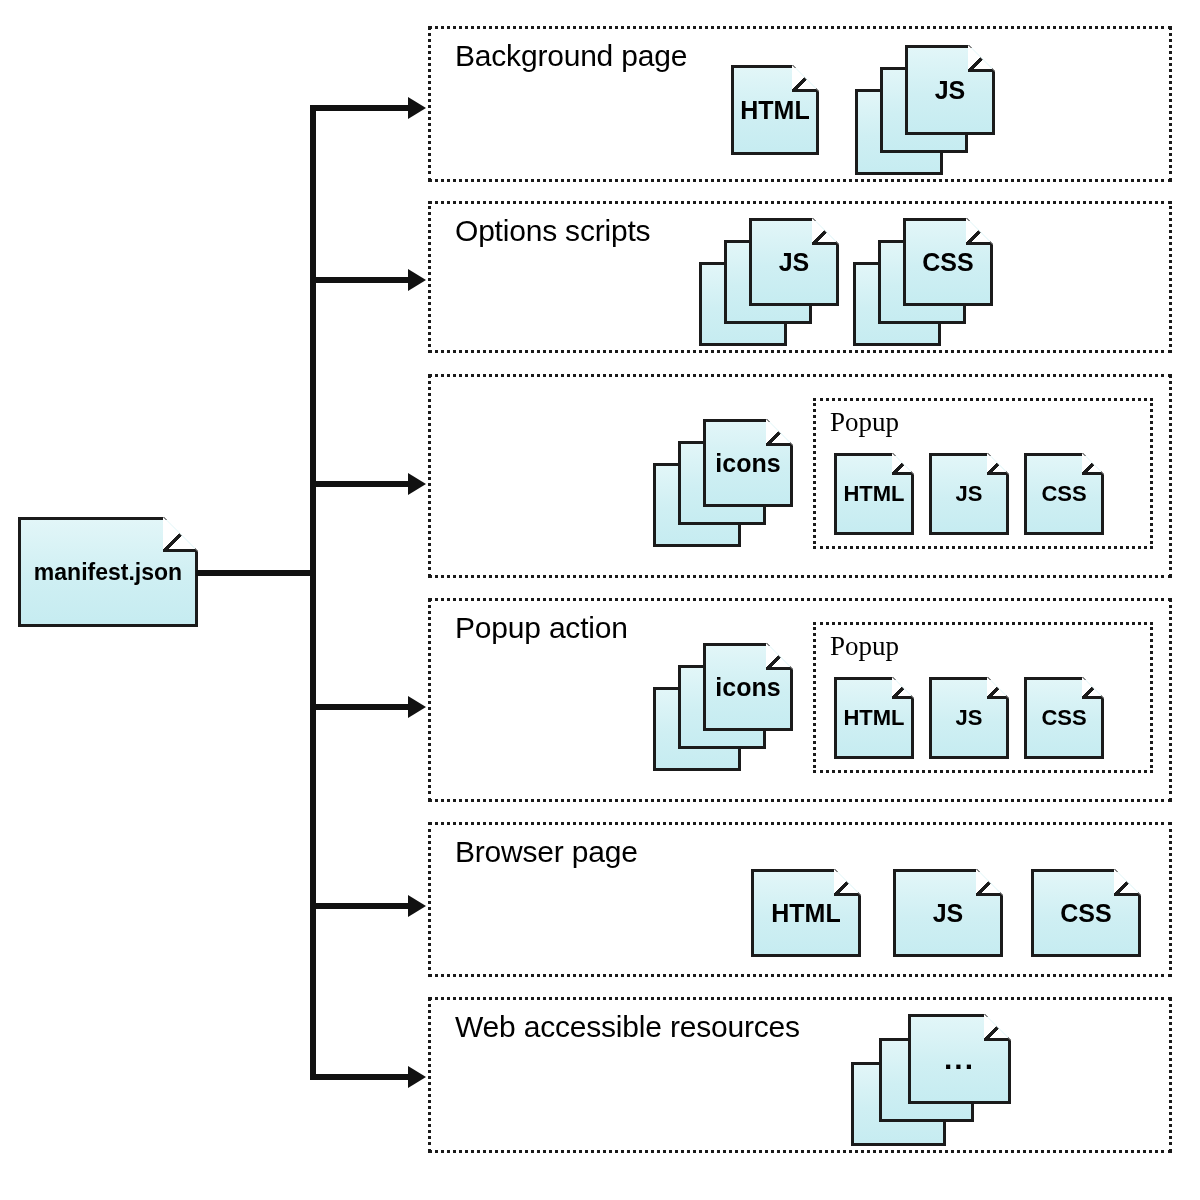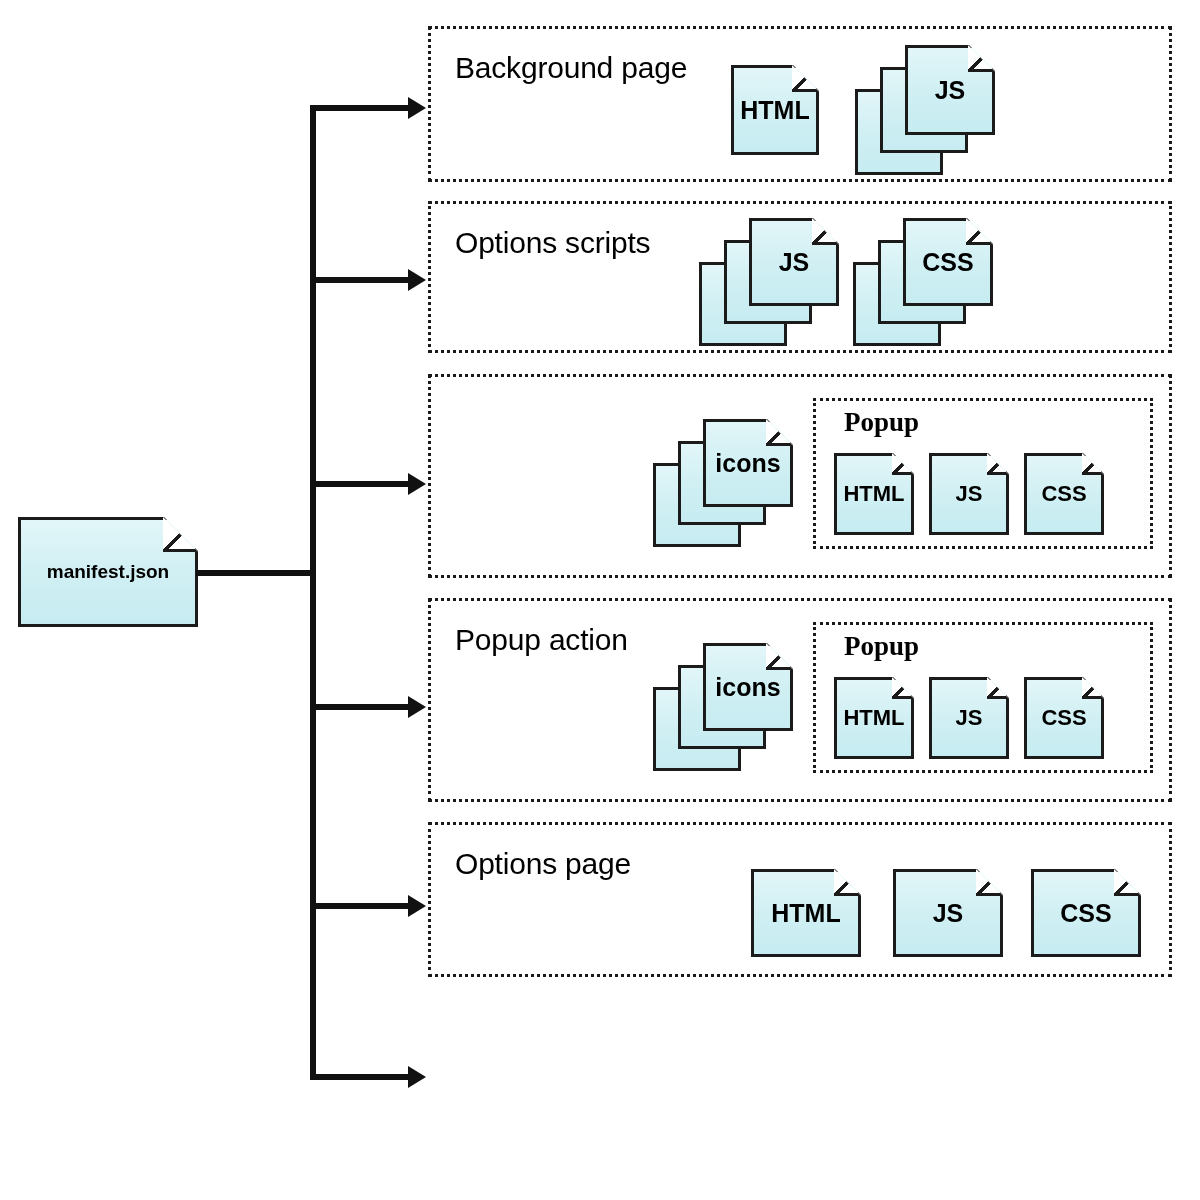--- a/index.html
+++ b/index.html
@@ -28,36 +28,35 @@
     box-sizing: border-box;
   }
   .section-title {
     position: absolute;
     left: 24px;
     top: 10px;
     font-size: 30px;
     color: #000000;
     white-space: nowrap;
     letter-spacing: -0.2px;
-    margin-top: 12px;
   }
 
   
   .popup-box {
     position: absolute;
     border: 3px dotted #1a1a1a;
     background: #ffffff;
     box-sizing: border-box;
   }
   .popup-title {
     position: absolute;
-    left: 28px;
+    left: 14px;
     top: 6px;
     font-family: "Liberation Serif", serif;
-    font-weight: bold;
+    font-weight: normal;
     font-size: 27px;
     color: #000000;
     white-space: nowrap;
   }
 
   
   .doc {
     position: absolute;
     box-sizing: border-box;
   }
@@ -110,21 +109,21 @@
     letter-spacing: 0px;
     pointer-events: none;
   }
   .doc.small .sheet { clip-path: polygon(0 0, calc(100% - 21px) 0, 100% 21px, 100% 100%, 0 100%); }
   .doc.small .fold { width: 22px; height: 22px; }
   .doc.small .label { font-size: 22px; }
 
   
   .doc.manifest .sheet { clip-path: polygon(0 0, calc(100% - 34px) 0, 100% 34px, 100% 100%, 0 100%); }
   .doc.manifest .fold { width: 35px; height: 35px; }
-  .doc.manifest .label { font-size: 19px; }
+  .doc.manifest .label { font-size: 23px; }
 
   
   .stack { position: absolute; }
   .backsheet {
     position: absolute;
     background: linear-gradient(180deg, #e2f6f8 0%, #cfeff3 55%, #c6ecf1 100%);
     border: 3px solid #1b1b1b;
     box-sizing: border-box;
   }
 
@@ -280,33 +279,46 @@
       </div>
       <div class="doc small" style="left:208px; top:52px; width:80px; height:82px;">
         <div class="sheet"></div>
         <div class="fold"></div>
         <div class="label">CSS</div>
       </div>
     </div>
   </div>
 
   <div class="section" style="left:428px; top:822px; width:744px; height:155px;">
-    <div class="section-title">Options page</div>
+    <div class="section-title">Browser page</div>
 
     <div class="doc" style="left:320px; top:44px; width:110px; height:88px;">
       <div class="sheet"></div>
       <div class="fold"></div>
       <div class="label">HTML</div>
     </div>
     <div class="doc" style="left:462px; top:44px; width:110px; height:88px;">
       <div class="sheet"></div>
       <div class="fold"></div>
       <div class="label">JS</div>
     </div>
     <div class="doc" style="left:600px; top:44px; width:110px; height:88px;">
       <div class="sheet"></div>
       <div class="fold"></div>
       <div class="label">CSS</div>
     </div>
   </div>
 
+  <div class="section" style="left:428px; top:997px; width:744px; height:156px;">
+    <div class="section-title">Web accessible resources</div>
+
+    <div class="stack" style="left:420px; top:14px; width:160px; height:132px;">
+      <div class="backsheet" style="left:0px; top:48px; width:95px; height:84px;"></div>
+      <div class="backsheet" style="left:28px; top:24px; width:95px; height:84px;"></div>
+      <div class="doc" style="left:57px; top:0px; width:103px; height:90px;">
+        <div class="sheet"></div>
+        <div class="fold"></div>
+        <div class="label ellipsis-label" style="font-size:30px; letter-spacing:2px; line-height:0.4;">...</div>
+      </div>
+    </div>
+  </div>
 
 </div>
 
 </body></html>

